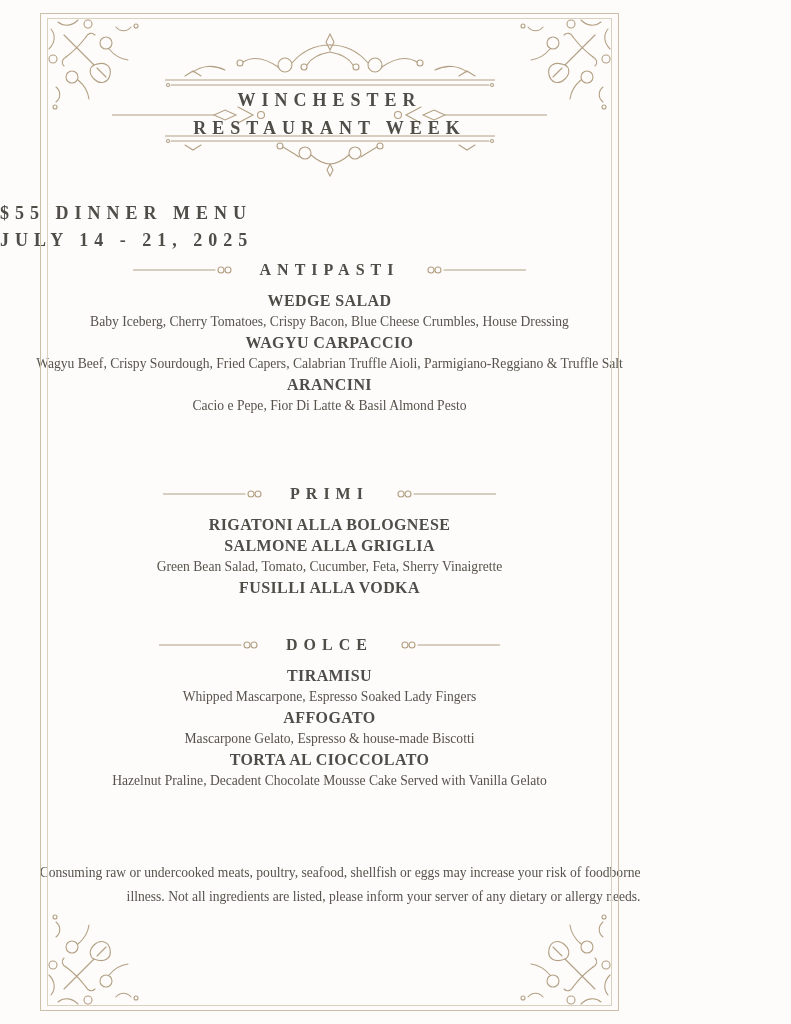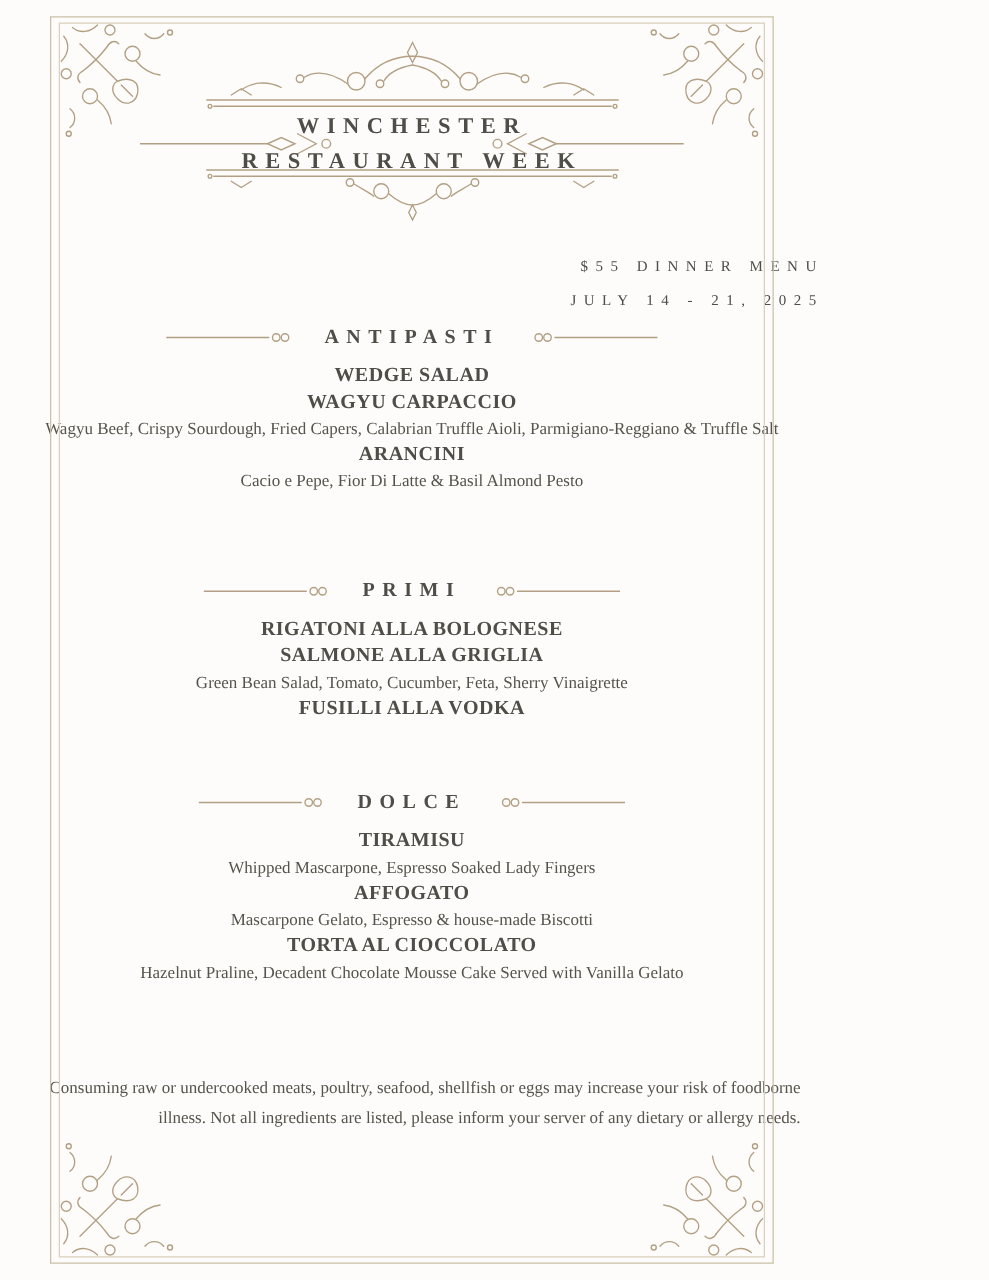--- a/index.html
+++ b/index.html
@@ -37,28 +37,28 @@
   .menu-header{position:relative;height:146px;margin-top:32px;}
   .orn-top{position:absolute;left:50%;top:0;transform:translateX(-50%);}
   .orn-bottom{position:absolute;left:50%;top:101px;transform:translateX(-50%);}
   .arrow-orn{position:absolute;top:70px;}
   .arrow-left{left:112px;}
   .arrow-right{right:112px;transform:scaleX(-1);}
   .restaurant-title{position:absolute;left:0;right:0;top:54px;margin:0;text-align:center;
     font-size:18px;font-weight:700;letter-spacing:6px;line-height:28px;color:var(--ink);}
   .restaurant-title span{display:block;}
 
-  .menu-subtitle{margin-top:22px;text-align:right;font-weight:400;font-size:12px;
+  .menu-subtitle{margin-top:22px;text-align:left;font-weight:700;font-size:18px;
     letter-spacing:6px;line-height:27px;color:var(--ink);}
   .menu-subtitle div{display:block;}
 
   
   .menu-section{margin-top:6px;text-align:center;}
   .menu-section.primi{margin-top:68px;}
-  .menu-section.dolce{margin-top:55px;}
+  .menu-section.dolce{margin-top:37px;}
   .section-head{display:flex;align-items:center;justify-content:center;gap:22px;margin-bottom:10px;color:var(--accent);}
   .section-head h2{font-size:16px;font-weight:700;letter-spacing:6px;line-height:20px;margin:0;color:var(--ink);}
   .divider-right{transform:scaleX(-1);}
 
   .menu-item h3{font-size:16px;font-weight:700;margin:0;line-height:21px;letter-spacing:0.4px;color:var(--ink);}
   .menu-item p{font-size:13.6px;margin:0 auto;line-height:21px;max-width:608px;color:var(--ink2);}
 
   .menu-footer{margin:70px auto 0;max-width:622px;text-align:right;
     font-size:13.6px;line-height:24px;color:var(--ink2);}
 </style>
@@ -227,20 +227,21 @@
       </svg>
       <h2>ANTIPASTI</h2>
       <svg class="orn divider-right" width="105" height="12" viewBox="0 0 105 12" aria-hidden="true">
         <line x1="0" y1="6" x2="82" y2="6"></line>
           <circle cx="88" cy="6" r="3"></circle>
           <circle cx="95" cy="6" r="3"></circle>
       </svg>
     </div>
     <div class="menu-item">
       <h3>WEDGE SALAD</h3>
+      <p>Baby Iceberg, Cherry Tomatoes, Crispy Bacon, Blue Cheese Crumbles, House Dressing</p>
     </div>
     <div class="menu-item">
       <h3>WAGYU CARPACCIO</h3>
       <p>Wagyu Beef, Crispy Sourdough, Fried Capers, Calabrian Truffle Aioli, Parmigiano-Reggiano &amp; Truffle Salt</p>
     </div>
     <div class="menu-item">
       <h3>ARANCINI</h3>
       <p>Cacio e Pepe, Fior Di Latte &amp; Basil Almond Pesto</p>
     </div>
   </section>

